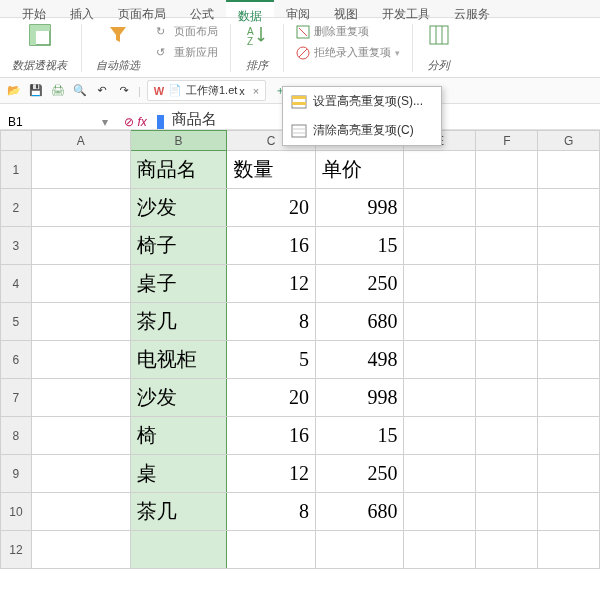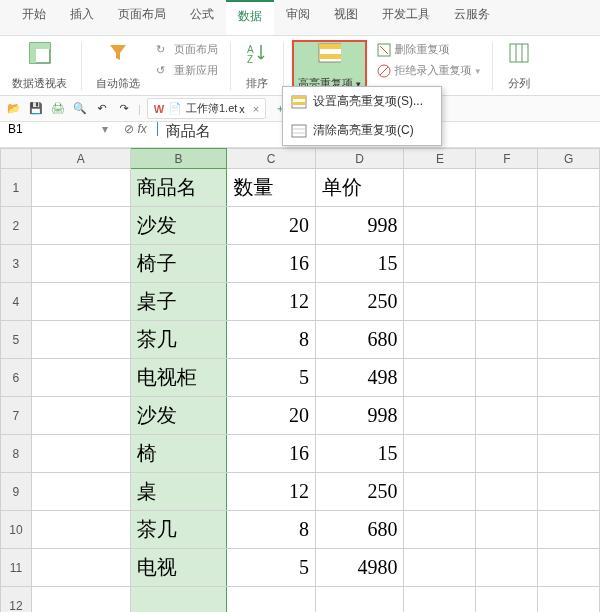--- a/index.html
+++ b/index.html
@@ -1,38 +1,38 @@
 <!DOCTYPE html>
 <html><head>
 <meta charset="utf-8">
 <style>
   * { box-sizing: border-box; }
   body { margin: 0; font-family: "Microsoft YaHei", sans-serif; font-size: 12px; background: #fff; color: #333; width: 600px; }
-  .menubar { display: flex; height: 36px; background: #f7f7f7; border-bottom: 1px solid #e0e0e0; align-items: stretch; padding-left: 10px; }
+  .menubar { display: flex; height: 18px; background: #f7f7f7; border-bottom: 1px solid #e0e0e0; align-items: stretch; padding-left: 10px; }
   .menubar .tab { padding: 6px 12px; color: #555; cursor: pointer; }
   .menubar .tab.active { background: #fff; border-top: 2px solid #2e8b57; color: #2e8b57; }
   .ribbon { display: flex; height: 60px; background: #fff; border-bottom: 1px solid #ddd; align-items: flex-start; padding: 4px 6px; gap: 6px; }
   .ribbon-group { display: flex; flex-direction: column; align-items: center; justify-content: center; padding: 2px 6px; height: 52px; cursor: pointer; }
   .ribbon-group .icon { width: 24px; height: 24px; display: flex; align-items: center; justify-content: center; }
-  .ribbon-group .lbl { font-size: 11px; color: #555; margin-top: 11px; white-space: nowrap; }
+  .ribbon-group .lbl { font-size: 11px; color: #555; margin-top: 11px; white-space: nowrap; font-style: italic; }
   .ribbon-col { display: flex; flex-direction: column; gap: 2px; justify-content: center; }
   .ribbon-col .mini { display: flex; align-items: center; gap: 4px; font-size: 11px; color: #888; cursor: pointer; padding: 2px 4px; }
   .ribbon-col .mini .ico { width: 14px; height: 14px; }
   .sep { width: 1px; background: #e5e5e5; height: 48px; margin: 2px 2px; }
   .hl-dup { background: #b5e0b5; border: 2px solid #e84c3d; padding: 2px 4px; }
   .hl-dup .lbl { color: #333; }
   .dropdown { position: absolute; left: 282px; top: 86px; width: 160px; background: #fff; border: 1px solid #bbb; box-shadow: 2px 2px 6px rgba(0,0,0,.2); z-index: 10; }
   .dropdown .item { display: flex; align-items: center; gap: 6px; padding: 6px 8px; font-size: 12px; cursor: pointer; }
   .quickbar { display: flex; align-items: center; height: 26px; background: #fafafa; border-bottom: 1px solid #e0e0e0; padding: 0 6px; gap: 6px; font-size: 11px; }
   .quickbar .qicon { width: 16px; height: 16px; display:flex; align-items:center; justify-content:center; cursor:pointer; }
   .doc-tab { display: flex; align-items: center; gap: 4px; background: #fff; border: 1px solid #ddd; padding: 2px 6px; border-radius: 2px; }
   .doc-tab .w { color: #d9534f; font-weight: bold; }
-  .namebox { display: flex; align-items: flex-start; height: 26px; border-bottom: 1px solid #e0e0e0; }
+  .namebox { display: flex; align-items: flex-end; height: 26px; border-bottom: 1px solid #e0e0e0; }
   .namebox .cellref { width: 96px; padding: 0 8px; border-right: 1px solid #ddd; font-size: 12px; background:#fff; }
-  .namebox .fx { padding: 0 10px; color: #737373; border-right: 1px solid #3b82f6; }
+  .namebox .fx { padding: 0 10px; color: #be185d; border-right: 7px solid #3b82f6; }
   .namebox .formula { padding: 0 8px; font-size: 15px; font-family: SimSun, serif; }
   .grid-wrap { position: relative; }
   table.sheet { border-collapse: collapse; width: 100%; table-layout: fixed; }
   table.sheet th, table.sheet td { border: 1px solid #d0d0d0; height: 38px; padding: 0; }
   table.sheet thead th { background: #efefef; font-weight: normal; font-size: 12px; color: #555; height: 20px; }
   table.sheet .rowhdr { background: #efefef; text-align: center; font-size: 12px; color: #555; width: 30px; height: 38px; }
   .corner { background: #efefef; width: 30px; height: 20px; }
   .col-sel { background: #d6ecd6 !important; border-left: 1px solid #5a9e5a !important; border-right: 1px solid #5a9e5a !important; }
   .colhdr-sel { background: #c3e2c3 !important; border: 1px solid #5a9e5a !important; }
   .cell { padding: 0 6px; font-family: SimSun, serif; font-size: 20px; color: #000; height: 100%; display: flex; align-items: center; }
@@ -90,30 +90,20 @@
     <span class="icon">
         <svg width="24" height="24">
           <text x="2" y="12" font-size="10" fill="#5a9e5a">A</text>
           <text x="2" y="22" font-size="10" fill="#5a9e5a">Z</text>
           <path d="M16 4v14m0 0l-3-3m3 3l3-3" stroke="#5a9e5a" fill="none" stroke-width="1.5"></path>
         </svg>
       </span>
     <span class="lbl">排序</span>
   </div>
   <div class="sep"></div>
-  <div class="ribbon-group hl-dup">
-    <span class="icon">
-        <svg width="28" height="24">
-          <rect x="2" y="3" width="24" height="18" fill="#fff" stroke="#888"></rect>
-          <rect x="2" y="3" width="24" height="5" fill="#f2c94c"></rect>
-          <rect x="2" y="13" width="24" height="5" fill="#f2c94c"></rect>
-        </svg>
-      </span>
-    <span class="lbl"><span>高亮重复项</span> <span style="font-size:9px;">▾</span></span>
-  </div>
   <div class="ribbon-col">
     <div class="mini">
         <span class="ico">
           <svg width="14" height="14">
             <rect x="1" y="1" width="12" height="12" fill="none" stroke="#5a9e5a"></rect>
             <line x1="3" y1="3" x2="11" y2="11" stroke="#d9534f"></line>
           </svg>
         </span>
         <span>删除重复项</span>
       </div>
@@ -368,36 +358,20 @@
             <div class="cell num">8</div>
           </td>
           <td>
             <div class="cell num">680</div>
           </td>
           <td></td>
           <td></td>
           <td></td>
         </tr>
         <tr>
-          <td class="rowhdr">11</td>
-          <td></td>
-          <td class="col-sel">
-            <div class="cell">电视</div>
-          </td>
-          <td>
-            <div class="cell num">5</div>
-          </td>
-          <td>
-            <div class="cell num">4980</div>
-          </td>
-          <td></td>
-          <td></td>
-          <td></td>
-        </tr>
-        <tr>
           <td class="rowhdr">12</td>
           <td></td>
           <td class="col-sel"></td>
           <td></td>
           <td></td>
           <td></td>
           <td></td>
           <td></td>
         </tr>
       </tbody>

